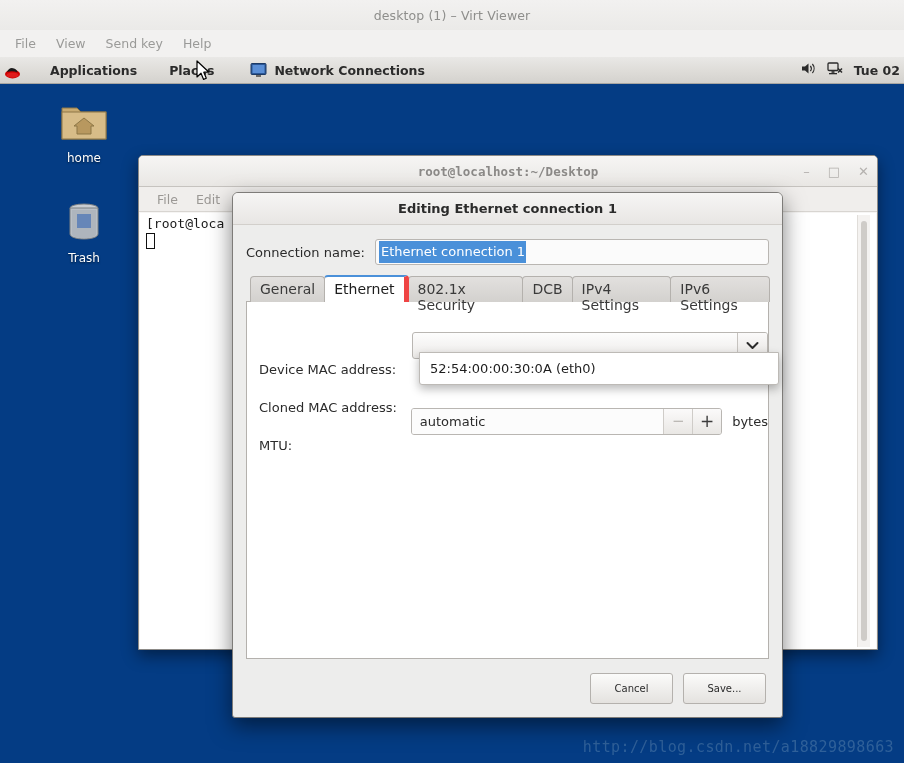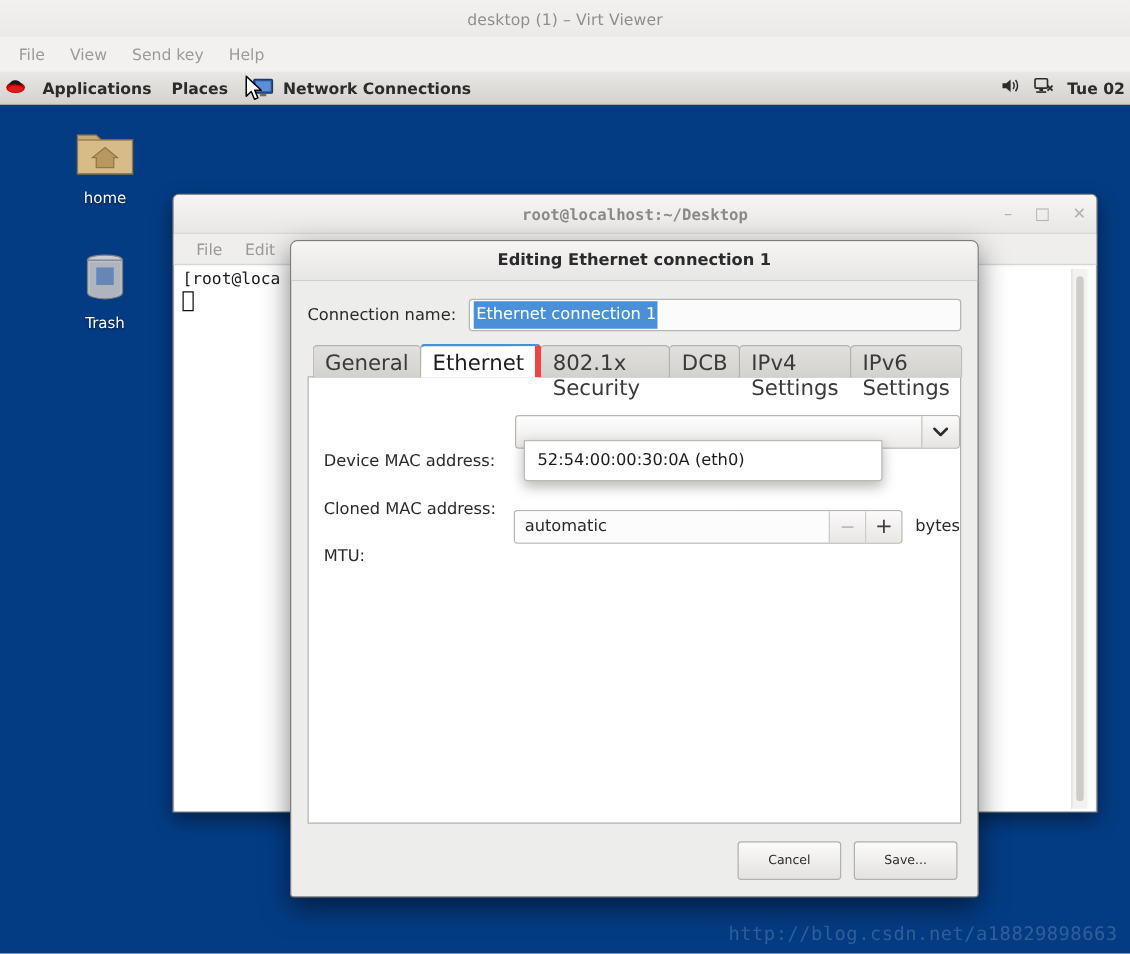--- a/index.html
+++ b/index.html
@@ -24,21 +24,21 @@
   }
   .vv-menu-item { font-size: 12.5px; color: #9a9a98; padding: 2px 7px; }
 
   
   .panel {
     position: absolute; left: 0; top: 57px; width: 904px; height: 27px;
     background: linear-gradient(to bottom, #e9e8e6 0%, #dedcd8 55%, #d4d2ce 100%);
     border-bottom: 1px solid #a8a6a2;
     display: flex; align-items: center; font-size: 12.5px; color: #2e2e2e;
   }
-  .panel-left { display: flex; align-items: flex-start; gap: 0px; }
+  .panel-left { display: flex; align-items: flex-end; gap: 16px; }
   .rh-logo {
     width: 17px; height: 17px; margin-left: 4px; margin-right: 5px; position: relative;
   }
   .panel-entry { padding: 3px 8px; font-weight: bold; font-size: 12.5px; color: #2b2b2b; }
   .panel-task {
     display: flex; align-items: center; gap: 4px; padding: 2px 6px;
     margin-left: 6px; position: relative;
   }
   .panel-task .tsk-icon { width: 20px; height: 17px; position: relative; }
   .panel-task .tsk-label { font-weight: bold; font-size: 12.5px; color: #2b2b2b; }
@@ -129,21 +129,21 @@
     border: 1px solid #b9b6b2; border-radius: 3px;
     display: flex; align-items: center; padding: 0 3px;
   }
   .sel-text {
     background: #4a90d9; color: #ffffff; font-size: 13px; padding: 1px 1px 2px 2px;
     line-height: 19px;
   }
 
   .tabs { display: flex; align-items: flex-end; height: 26px; padding-left: 4px; position: relative; z-index: 2; }
   .tab {
-    font-size: 17px; color: #3a3a3a; padding: 4px 9px 21px 9px;
+    font-size: 14px; color: #3a3a3a; padding: 4px 9px 21px 9px;
     background: linear-gradient(to bottom,#e2e0de 0%, #d3d1ce 100%);
     border: 1px solid #b4b1ad; border-bottom: none;
     border-radius: 4px 4px 0 0; margin-right: -1px; height: 25px;
   }
   .tab.active {
     background: #ffffff; color: #1d1d1d;
     border-top: 2px solid #4a90d9;
     border-left: 1px solid #b4b1ad; border-right: 5px solid #ef4444;
     height: 27px; padding-top: 4px; position: relative; z-index: 3;
   }
@@ -161,21 +161,21 @@
     background: linear-gradient(to bottom,#fdfdfd 0%, #eceae8 100%);
   }
   .combo .val { flex: 1; font-size: 13px; color: #2b2b2b; display: flex; align-items: center; padding-left: 8px; }
   .combo .arrow {
     width: 30px; border-left: 1px solid #c6c3bf;
     background: linear-gradient(to bottom,#fbfafa 0%, #e6e4e1 100%);
     display: flex; align-items: center; justify-content: center;
   }
 
   .dropdown {
-    position: absolute; left: 172px; top: 50px; width: 287px;
+    position: absolute; left: 172px; top: 50px; width: 360px;
     background: #ffffff; border: 1px solid #bdbab6; border-radius: 0 0 3px 3px;
     box-shadow: 0 4px 10px rgba(0,0,0,.28); z-index: 9;
   }
   .dropdown .item { height: 31px; display: flex; align-items: center; padding-left: 10px;
     font-size: 13px; color: #1d1d1d; }
 
   .spin {
     width: 318px; height: 27px; display: flex; align-items: stretch;
     border: 1px solid #b9b6b2; border-radius: 3px; overflow: hidden;
     background: linear-gradient(to bottom,#fdfdfd 0%, #f2f0ee 100%);

